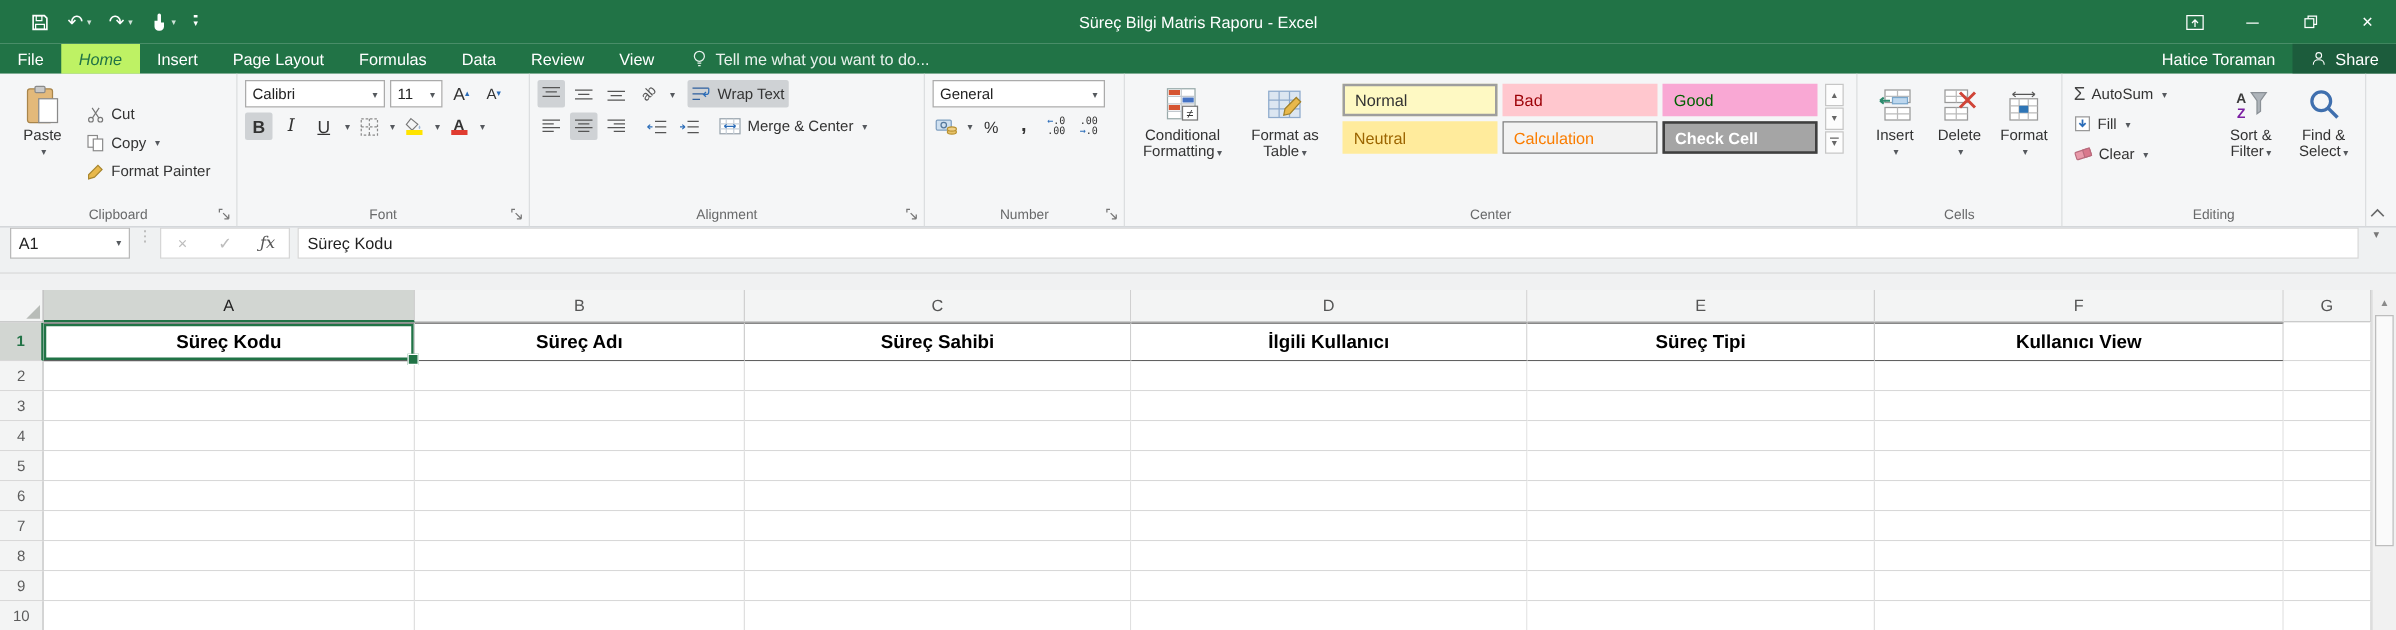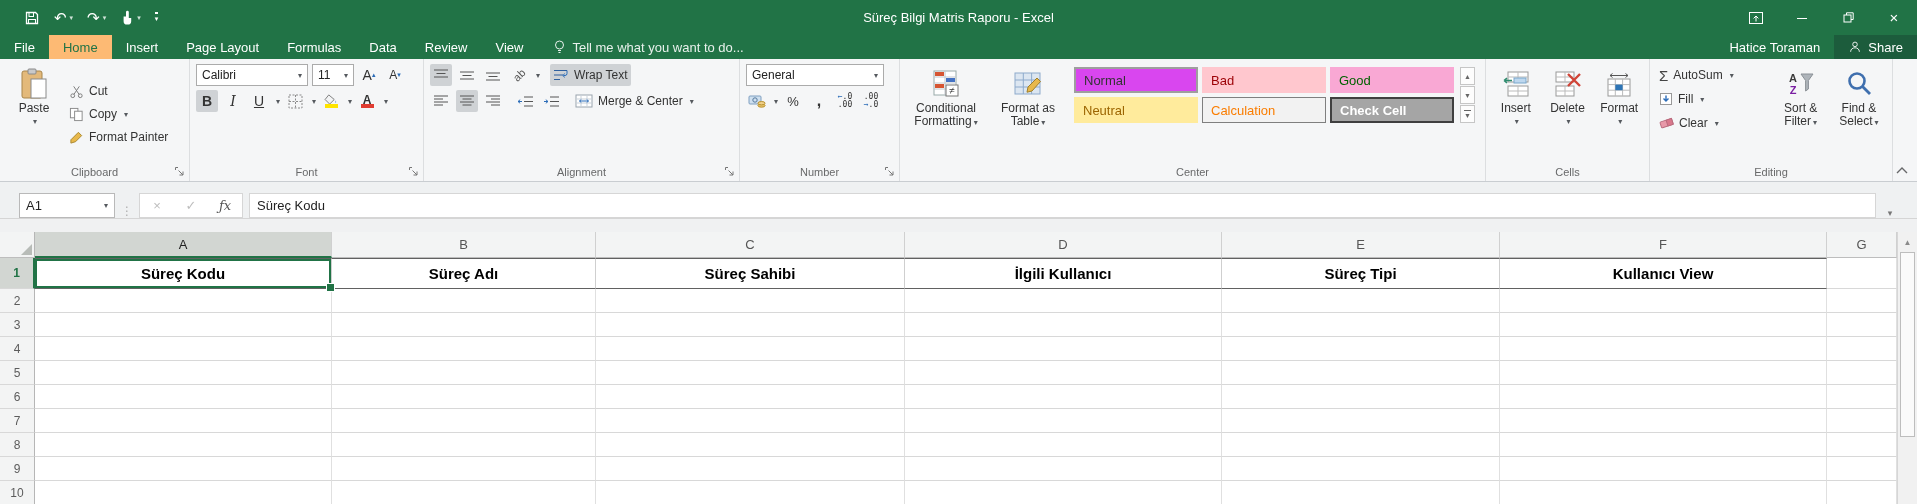--- a/index.html
+++ b/index.html
@@ -13,21 +13,21 @@
   .uglyph { font-size:15px; color:#fff; line-height:1; }
   .ddt { font-size:7px; color:#cfe3d8; }
   .qcust { display:inline-block; border-top:2px solid #fff; font-size:7px; color:#fff; padding-top:1px; }
   .wtitle { position:absolute; left:0; right:0; text-align:center; font-size:13px; color:#fff; pointer-events:none; }
   .wincontrols { margin-left:auto; display:flex; align-items:center; height:35px; }
   .wbtn { width:46px; height:35px; display:flex; align-items:center; justify-content:center; font-size:15px; color:#fff; }
 
   
   .tabrow { height:24px; background:#217346; display:flex; align-items:stretch; color:#fff; }
   .tab { padding:0 14px; display:flex; align-items:center; font-size:13px; cursor:default; }
-  .tab.active { background:#fdba74; color:#217346; }
+  .tab.active { background:#bef264; color:#217346;font-style:italic; }
   .tellme { display:flex; align-items:center; gap:6px; margin-left:16px; font-size:13px; color:#e8f1ec; }
   .trspacer { flex:1; }
   .username { display:flex; align-items:center; font-size:13px; padding:0 14px; }
   .sharebtn { display:flex; align-items:center; gap:6px; background:#1c5c3c; padding:0 14px; font-size:13px; }
 
   
   .ribbon { height:123px; background:#f5f6f7; border-bottom:1px solid #c9cdd1; display:flex; position:relative; color:#333; }
   .rgroup { position:relative; border-right:1px solid #dcdee0; padding:5px 6px 20px 6px; display:flex; align-items:flex-start; gap:4px; flex:none; }
   .glabel { position:absolute; bottom:3px; left:0; right:0; text-align:center; font-size:11px; color:#68696a; }
   .launcher { position:absolute; bottom:4px; right:4px; width:11px; height:11px; }
@@ -53,21 +53,21 @@
   
   .gallery { display:grid; grid-template-columns:repeat(3,124px); grid-auto-rows:26px; gap:4px; margin:3px 2px 0 4px; }
   .swatch { width:124px; height:26px; display:flex; align-items:center; padding:0 8px; font-size:13px; border:1px solid transparent; }
   .galscroll { display:flex; flex-direction:column; gap:1px; margin-top:3px; }
   .gsb { width:15px; height:18px; background:#fdfdfd; border:1px solid #c6c6c6; display:flex; flex-direction:column; align-items:center; justify-content:center; font-size:7px; color:#666; }
   .gsb .bar { width:7px; border-top:1px solid #666; margin-bottom:1px; }
 
   .collapse { position:absolute; right:8px; bottom:5px; width:14px; height:12px; }
 
   
-  .fbar { height:37px; background:#eff1f2; display:flex; align-items:flex-end; padding:0 19px; gap:6px; border-bottom:1px solid #d5d5d5; }
+  .fbar { height:37px; background:#eff1f2; display:flex; align-items:flex-start; padding:0 8px; gap:6px; border-bottom:1px solid #d5d5d5; }
   .namebox { width:96px; height:25px; background:#fff; border:1px solid #b9b9b9; display:flex; align-items:center; padding:0 6px; font-size:13px; color:#222; }
   .nbspace { flex:1; }
   .dots { color:#b0b0b0; font-size:12px; }
   .fbtns { display:flex; align-items:center; background:#fff; border:1px solid #d6d6d6; height:25px; }
   .fbtn { width:34px; text-align:center; font-size:13px; color:#bdbdbd; }
   .fxb { color:#555; font-family:"DejaVu Serif","Liberation Serif",serif; font-style:italic; }
   .ffield { flex:1; height:25px; background:#fff; border:1px solid #d6d6d6; display:flex; align-items:center; padding:0 7px; font-size:13px; color:#222; }
   .fexpand { width:16px; text-align:center; color:#777; font-size:9px; }
   .gapstrip { height:13px; background:#f0f1f2; }
 
@@ -413,21 +413,21 @@
           <svg width="30" height="30" viewBox="0 0 30 30">
               <rect x="2" y="4" width="25" height="21" fill="#dce6f1" stroke="#8eaacc"></rect>
               <path d="M2 11h25M2 18h25M10.3 4v21M18.6 4v21" stroke="#8eaacc"></path>
               <path d="M15 18 24 9l3.5 3.5L19 22l-5 1.2z" fill="#e8b84b" stroke="#a0802a"></path>
             </svg>
         </span>
         <span>Format as</span>
         <span><span>Table</span><span class="dar">▾</span></span>
       </div>
       <div class="gallery">
-        <div class="swatch" style="background: #d946ef; color: rgb(51, 51, 51); border: 2px solid rgb(158, 158, 158);">Normal</div>
+        <div class="swatch" style="background: #fef9c3; color: rgb(51, 51, 51); border: 2px solid rgb(158, 158, 158);">Normal</div>
         <div class="swatch" style="background: rgb(255, 199, 206); color: rgb(156, 0, 6);">Bad</div>
         <div class="swatch" style="background: #f9a8d4; color: rgb(0, 97, 0);">Good</div>
         <div class="swatch" style="background: rgb(255, 235, 156); color: rgb(156, 101, 0);">Neutral</div>
         <div class="swatch" style="background: rgb(242, 242, 242); color: rgb(250, 125, 0); border: 1px solid rgb(127, 127, 127);">Calculation</div>
         <div class="swatch" style="background: rgb(165, 165, 165); color: rgb(255, 255, 255); border: 2px solid rgb(63, 63, 63); font-weight: bold;">Check Cell</div>
       </div>
       <div class="galscroll">
         <div class="gsb">▲</div>
         <div class="gsb">▼</div>
         <div class="gsb"><span class="bar"></span>▼</div>

